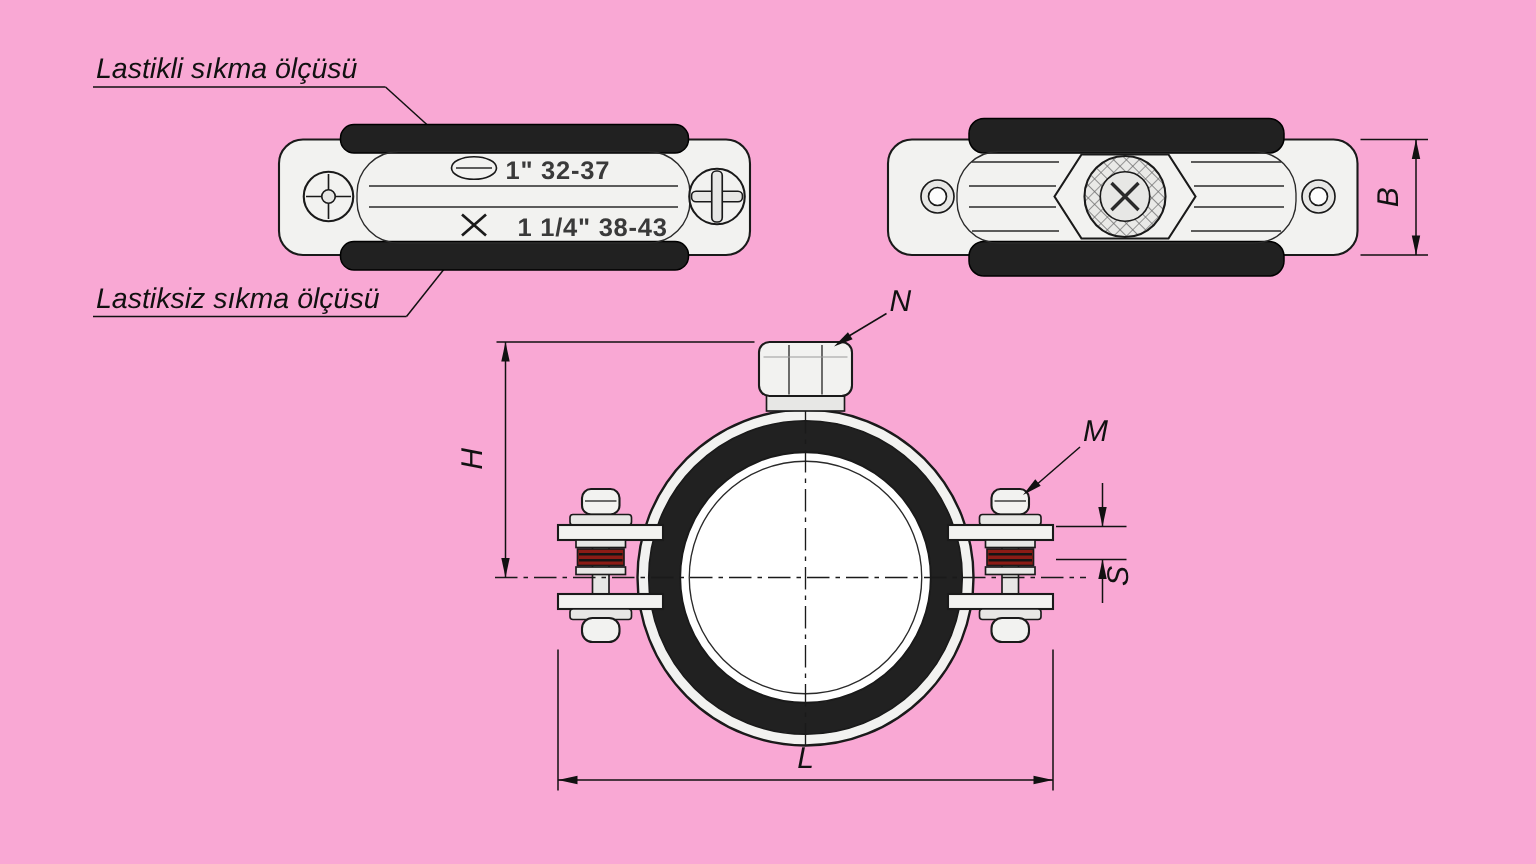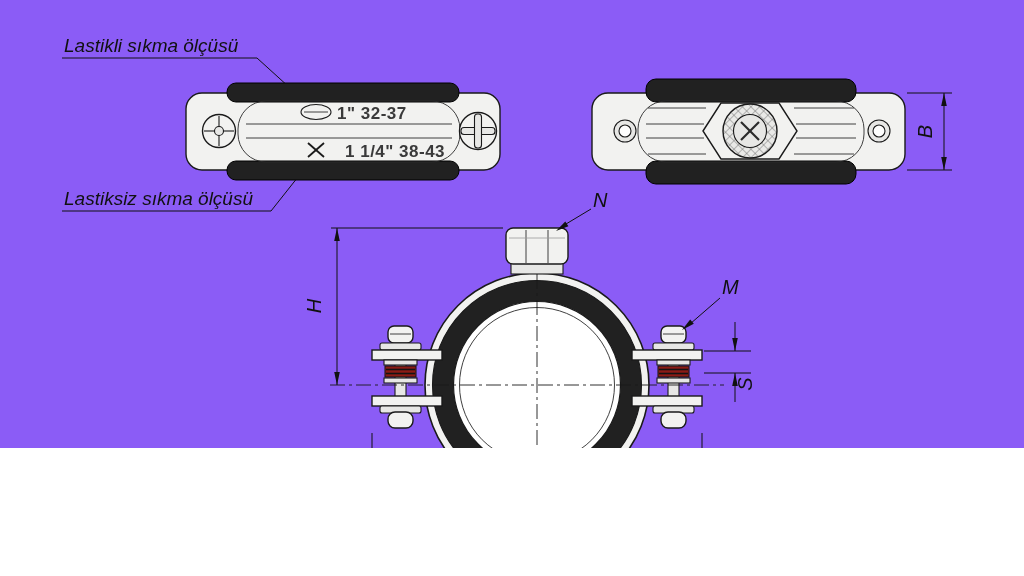--- a/index.html
+++ b/index.html
@@ -1,16 +1,16 @@
 <!DOCTYPE html>
 <html><head>
 <meta charset="utf-8">
 <style>
   html,body { margin:0; padding:0; background:#ffffff; }
-  .canvas { position:relative; width:1024px; height:448px; background:#8b5cf6; overflow:hidden; }
+  .canvas { position:relative; width:1024px; height:576px; background:#f9a8d4; overflow:hidden; }
   svg { display:block; }
   text { font-family:"Liberation Sans", sans-serif; fill:#111111; }
   .callout-text { font-size:19px; font-style:italic; }
   .dim-label { font-size:20px; font-style:italic; }
   .stamp-text { font-size:17px; font-weight:bold; fill:#3a3a3a; letter-spacing:0.5px; }
   .metal  { fill:#f2f2f0; stroke:#1a1a1a; stroke-width:1.4; }
   .metal2 { fill:#e7e7e5; stroke:#1a1a1a; stroke-width:1.1; }
   .ln     { stroke:#1a1a1a; fill:none; stroke-width:1.1; }
   .ln-thin{ stroke:#2a2a2a; fill:none; stroke-width:0.9; }
   .dim    { stroke:#111111; fill:none; stroke-width:1; }

